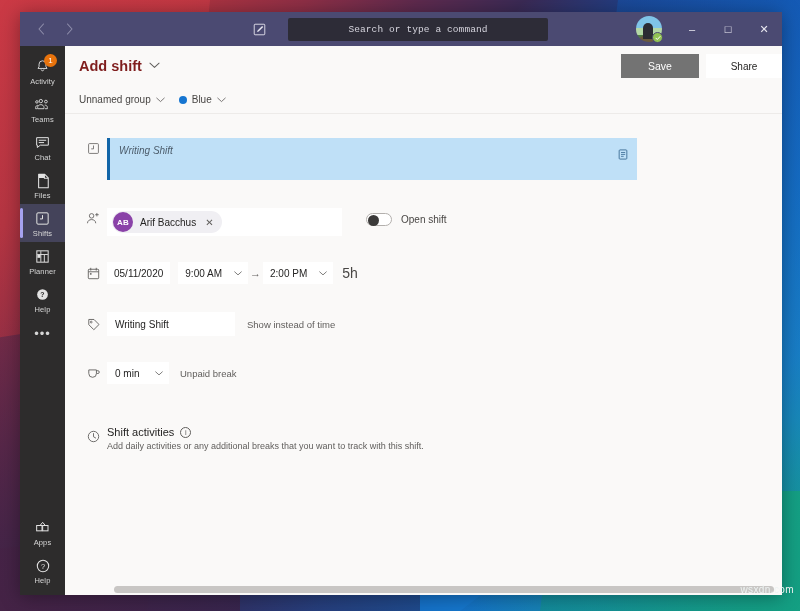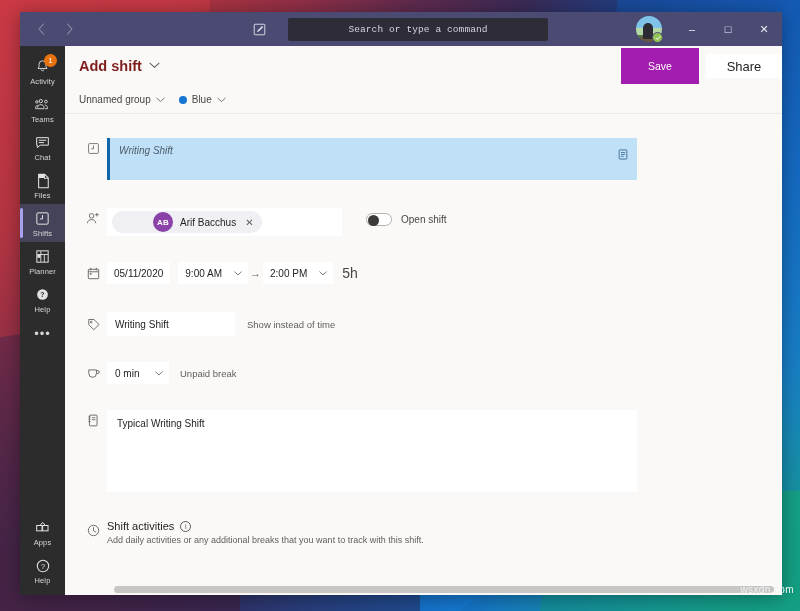--- a/index.html
+++ b/index.html
@@ -146,27 +146,27 @@
   
   .page-head {
     height: 40px; display:flex; align-items:center;
     padding: 0 0 0 14px; background:#faf9f8;
     flex: 0 0 40px;
   }
   .page-title { font-size: 14.5px; font-weight: bold; color:#7f1d1d; }
   .caret { color:#605e5c; font-size:9px; margin-left:7px; cursor:pointer;}
   .head-actions { margin-left:auto; display:flex; align-items:center; height:100%; }
   .btn-save {
-    background:#a21caf; color:#fff; border:none;
-    width: 78px; height: 36px; font-size: 10.5px;
+    background:#737373; color:#fff; border:none;
+    width: 78px; height: 24px; font-size: 10.5px;
     cursor:pointer; font-family:"Liberation Sans", sans-serif;
   }
   .btn-share {
     background:#fff; color:#252423; border:none;
-    width: 76px; height: 24px; font-size: 13px; margin-left:7px;
+    width: 76px; height: 24px; font-size: 10px; margin-left:7px;
     cursor:pointer; font-family:"Liberation Sans", sans-serif;
   }
 
   
   .subhead {
     height: 28px; display:flex; align-items:center;
     padding-left: 14px; gap: 14px;
     border-bottom: 1px solid #edebe9;
     background:#faf9f8; flex: 0 0 28px;
   }
@@ -204,21 +204,21 @@
   }
   .chip {
     display:flex; align-items:center; gap:7px;
     background:#f0eff3; border-radius: 14px;
     height: 22px; padding: 0 8px 0 1px;
   }
   .chip-av {
     width: 20px; height:20px; border-radius:50%;
     background:#8a42a8; color:#fff; font-size:8px;
     display:flex; align-items:center; justify-content:center;
-    font-weight:bold; letter-spacing:.2px;margin-left:40px;
+    font-weight:bold; letter-spacing:.2px;
   }
   .chip-name { font-size:10px; color:#252423; }
   .chip-x { font-size:10px; color:#605e5c; cursor:pointer; margin-left:2px; }
   .toggle-wrap { display:flex; align-items:center; gap:9px; margin-left: 24px; padding-top:5px; }
   .toggle {
     width: 26px; height: 13px; border-radius:7px;
     background:#fff; border:1px solid #b3b0ad;
     position:relative; cursor:pointer;
   }
   .toggle .knob {
@@ -584,30 +584,20 @@
               <svg width="8" height="5" viewBox="0 0 12 7" fill="none">
                 <path d="M1 1l5 4.6L11 1" stroke="#605e5c" stroke-width="1.2" stroke-linecap="round" stroke-linejoin="round"></path>
               </svg>
             </span>
           </div>
           <span class="hint" style="margin-left:11px">Unpaid break</span>
         </div>
 
         <div class="spacer-8"></div>
 
-        <div class="row">
-          <div class="ricon-cell">
-            <svg width="12" height="13" viewBox="0 0 14 16" fill="none">
-              <rect x="2.6" y="1.4" width="9.4" height="13.2" rx="1" stroke="currentColor" stroke-width="1.1"></rect>
-              <path d="M1.4 3.6h2.6M1.4 6.4h2.6M1.4 9.2h2.6" stroke="currentColor" stroke-width="1"></path>
-              <path d="M5.6 4.6h4.4M5.6 7h4.4" stroke="currentColor" stroke-width="1"></path>
-            </svg>
-          </div>
-          <div class="notes">Typical Writing Shift</div>
-        </div>
 
         <div class="spacer-10"></div>
 
         <div class="row">
           <div class="ricon-cell">
             <svg width="13" height="13" viewBox="0 0 16 16" fill="none">
               <circle cx="8" cy="8" r="6.4" stroke="currentColor" stroke-width="1.1"></circle>
               <path d="M8 4.4V8.3l2.6 1.5" stroke="currentColor" stroke-width="1.1" stroke-linecap="round" stroke-linejoin="round"></path>
             </svg>
           </div>

